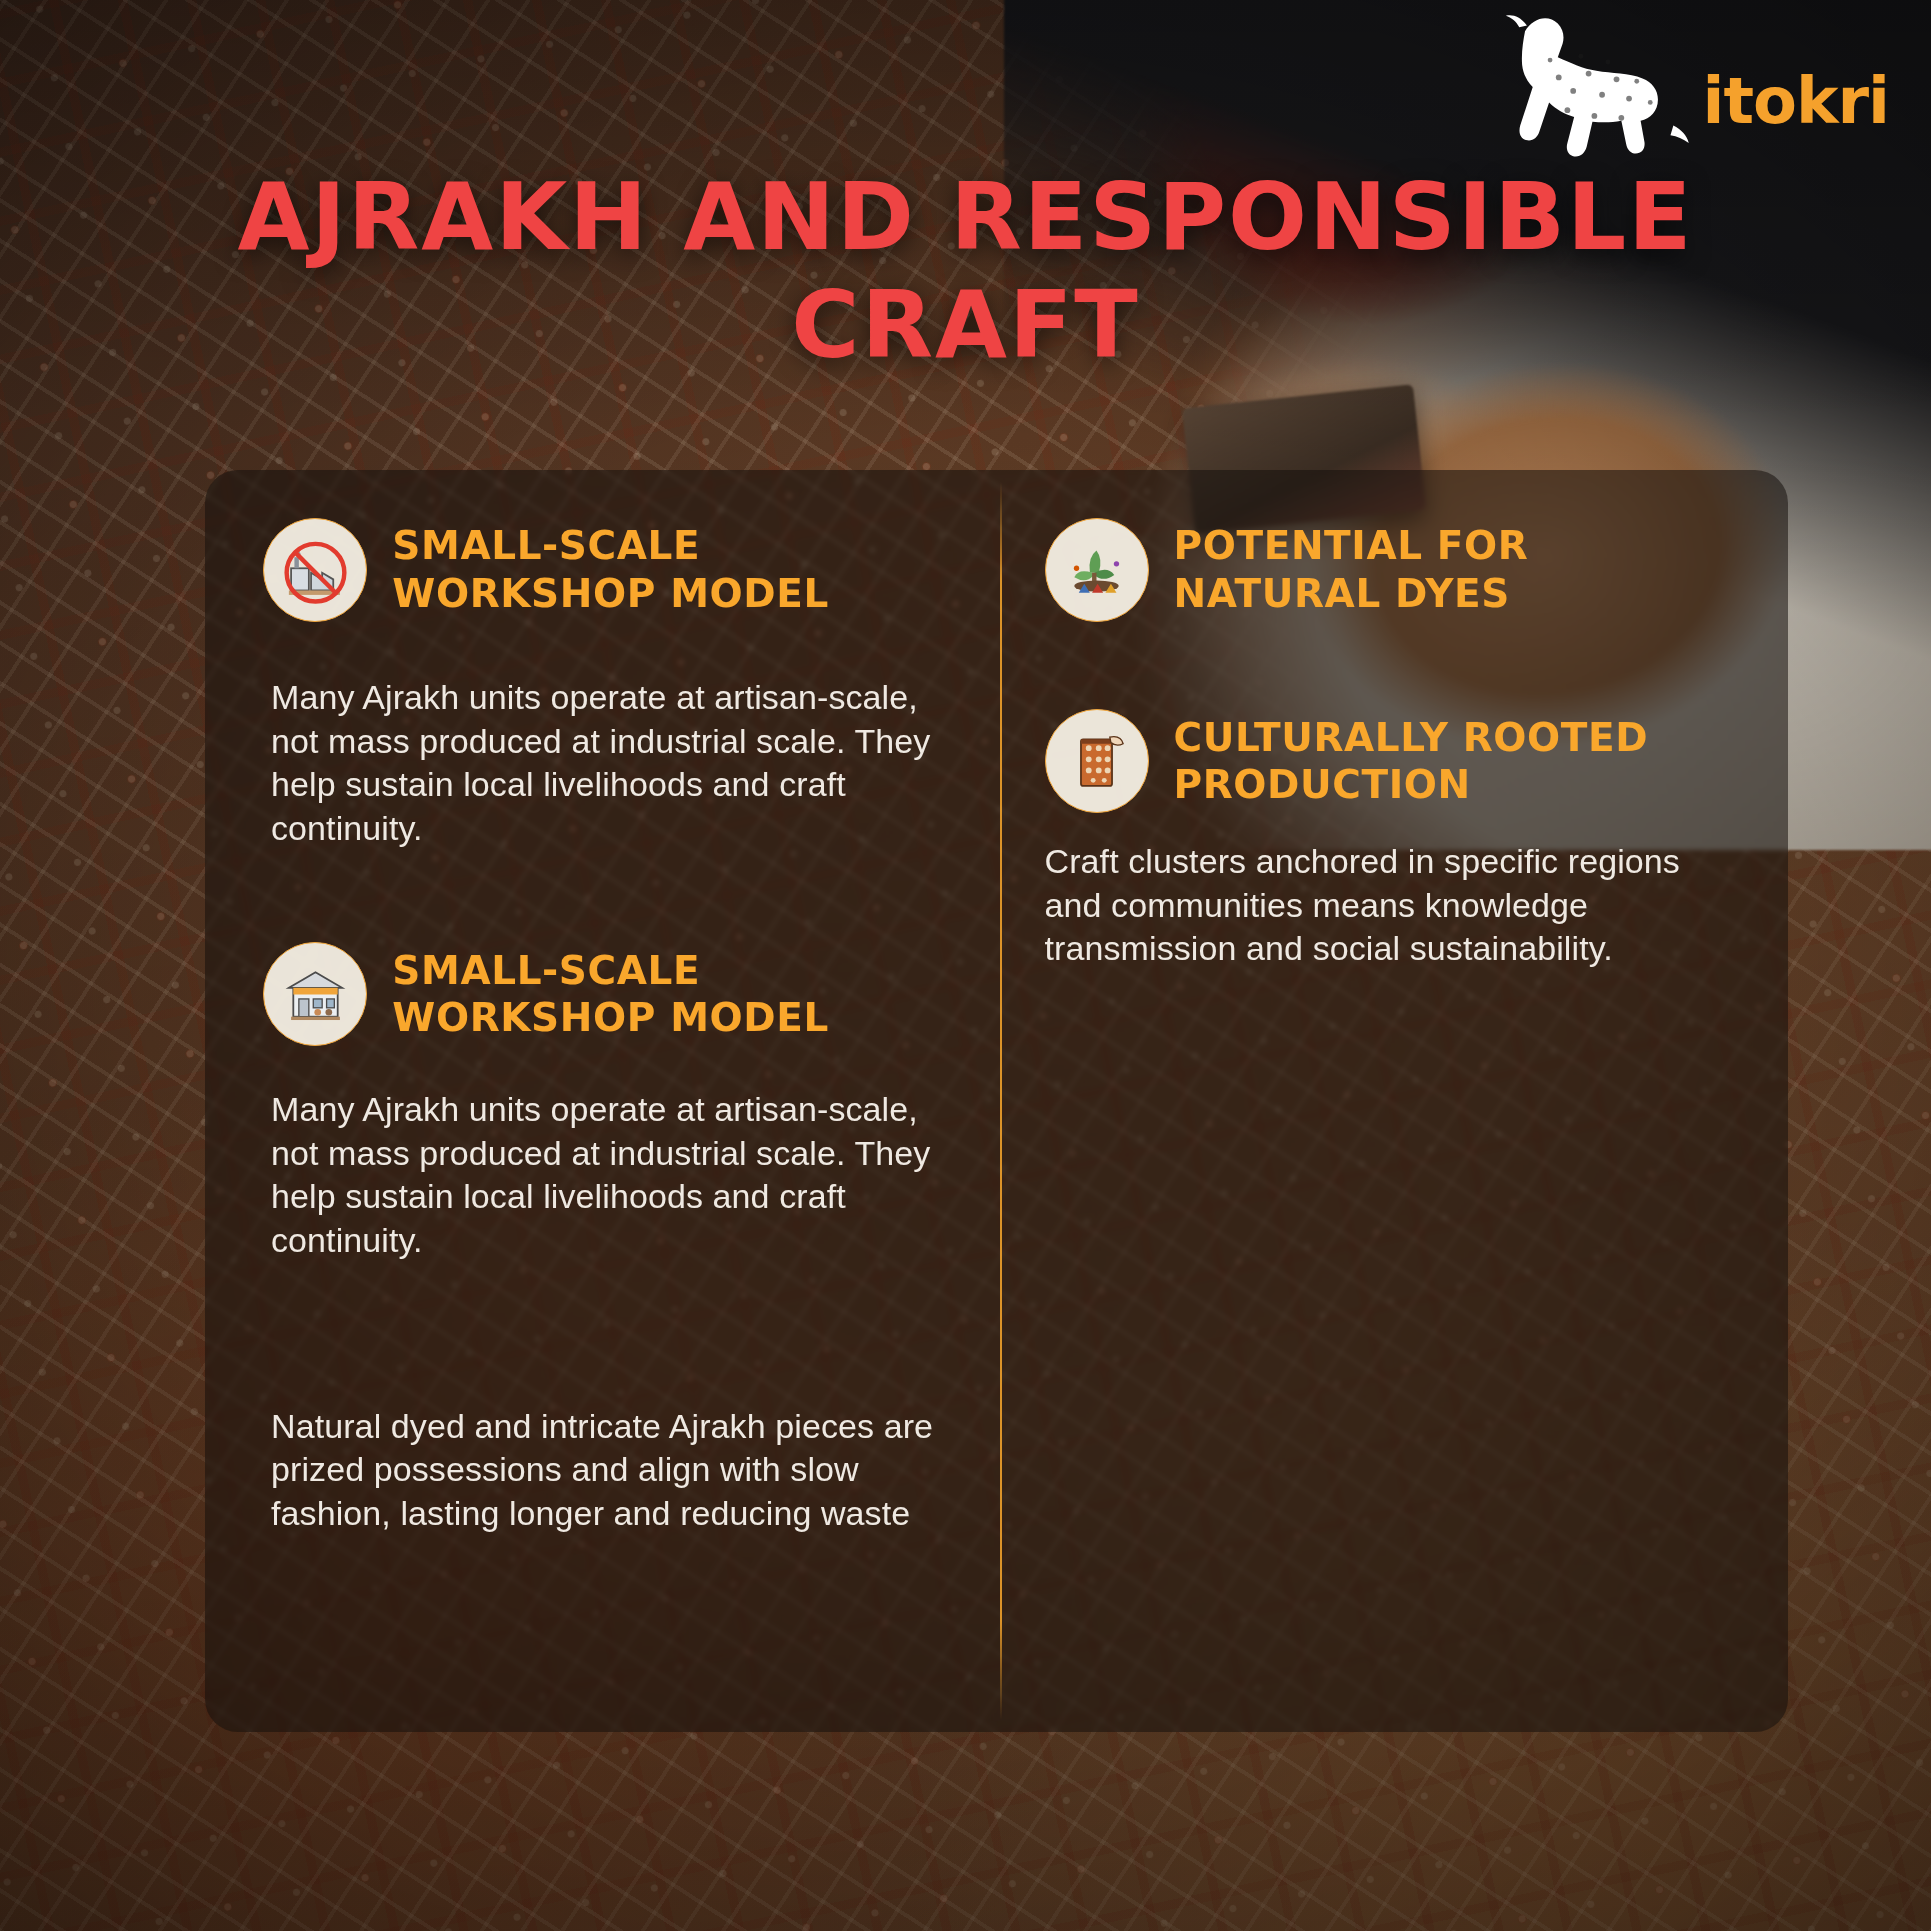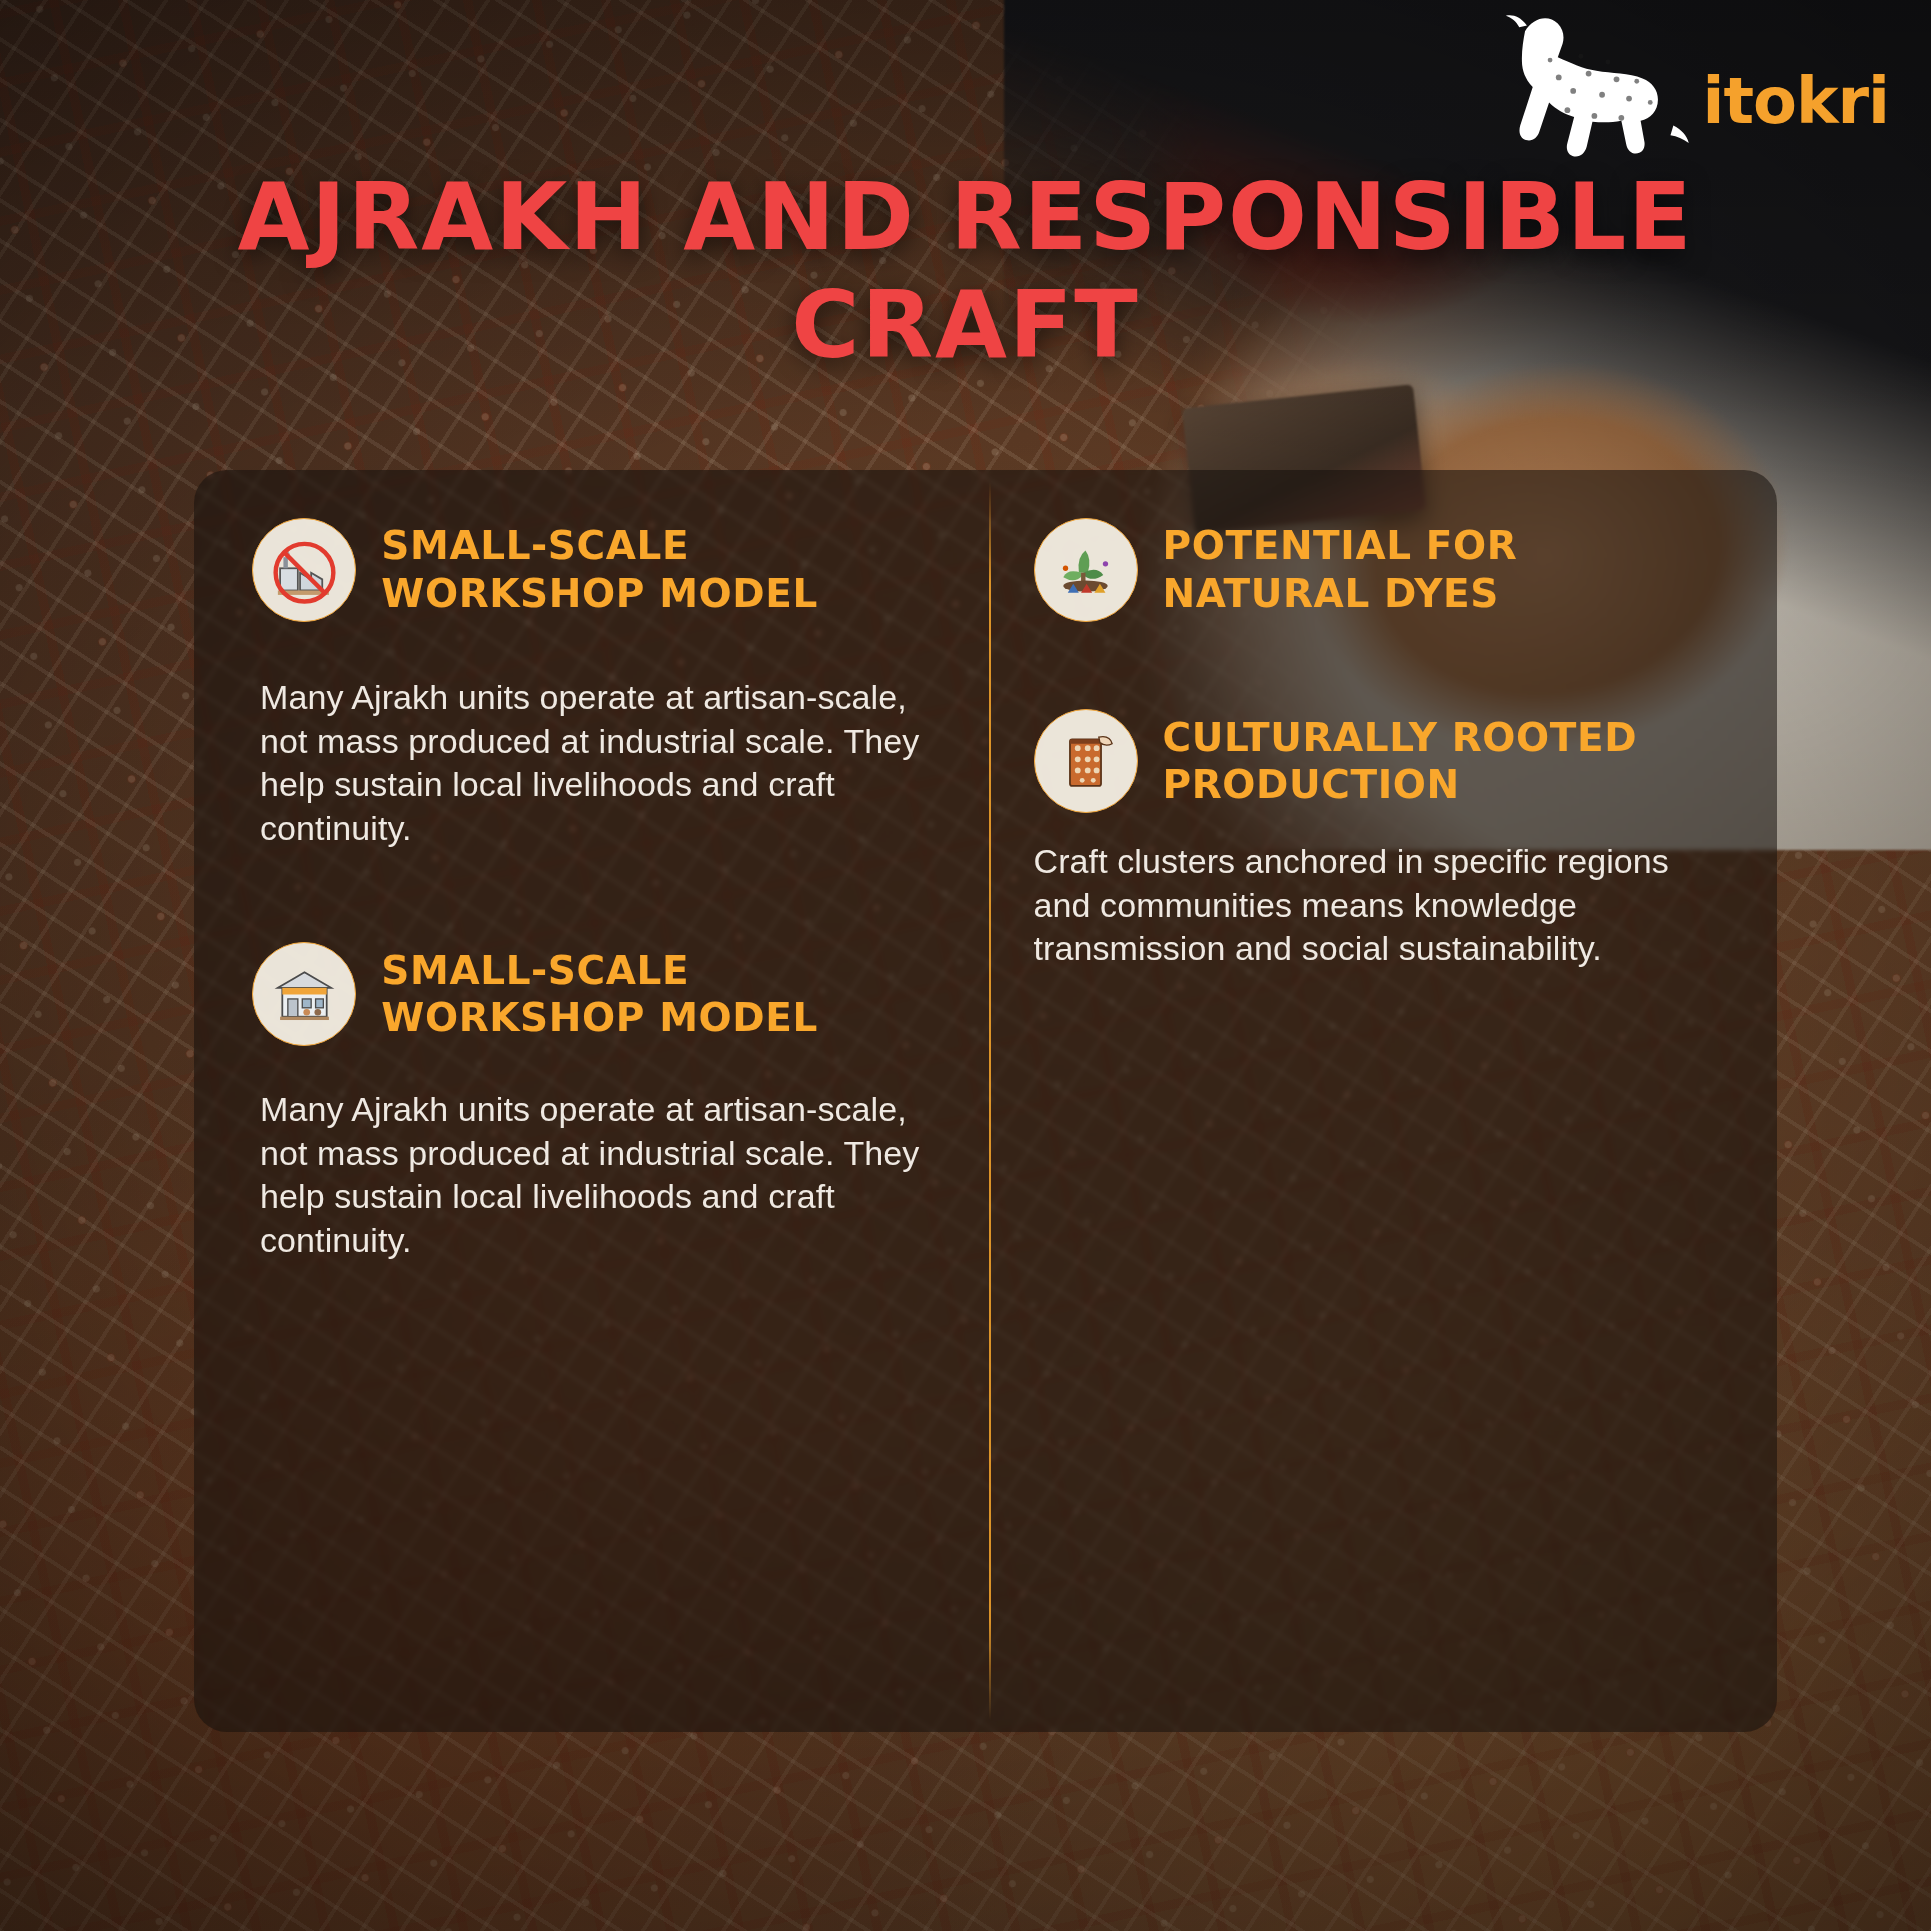--- a/index.html
+++ b/index.html
@@ -145,21 +145,21 @@
     font-size: 93px;
     line-height: 1.16;
     letter-spacing: 1.9px;
     text-shadow: 0 5.8px 25px rgba(0,0,0,0.6);
     padding: 0 232px;
   }
 
   
   .card {
     position: absolute;
-    left: 194px;
+    left: 205px;
     top: 470px;
     width: 1583px;
     height: 1262px;
     background: rgba(22, 16, 12, 0.55);
     border-radius: 33px;
     z-index: 6;
     display: flex;
     padding: 48px 39px 39px 39px;
     backdrop-filter: blur(1.9px);
   }
@@ -315,20 +315,21 @@
               <circle cx="44" cy="48" r="3" fill="#8e6a4c"></circle>
               <rect x="10" y="52" width="44" height="3" fill="#b0885f"></rect>
             </svg>
           </div>
           <div class="item-title">SMALL-SCALE WORKSHOP MODEL</div>
         </div>
         <div class="item-body">Many Ajrakh units operate at artisan-scale, not mass produced at industrial scale. They help sustain local livelihoods and craft continuity.</div>
       </div>
 
       <div class="item">
+        <div class="item-body"> Natural dyed and intricate Ajrakh pieces are prized possessions and align with slow fashion, lasting longer and reducing waste</div>
       </div>
 
     </div>
 
     <div class="col col-right">
 
       <div class="item">
         <div class="item-head">
           <div class="icon-circle">
             <svg viewBox="0 0 64 64">

